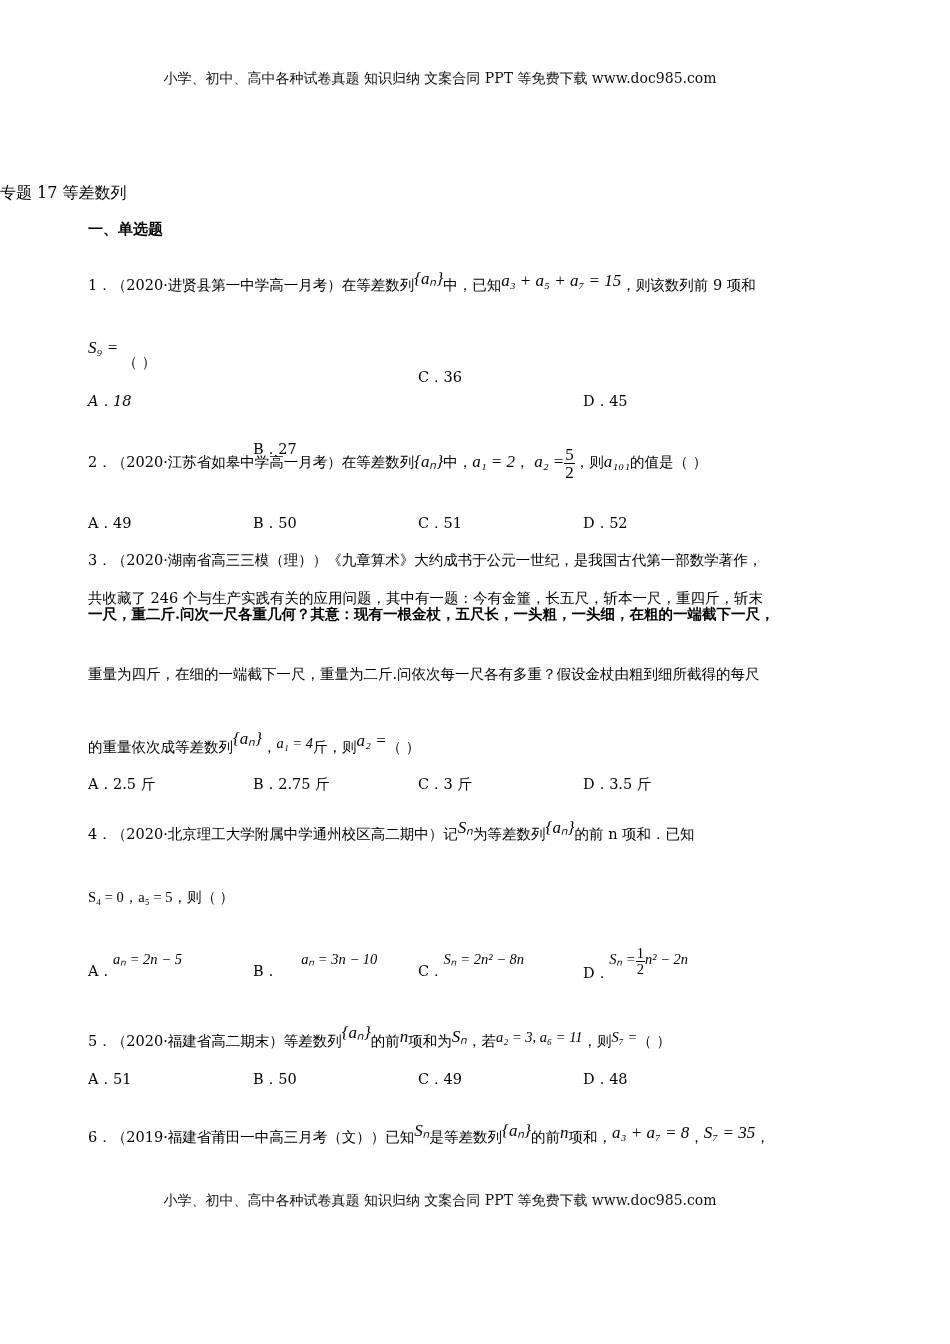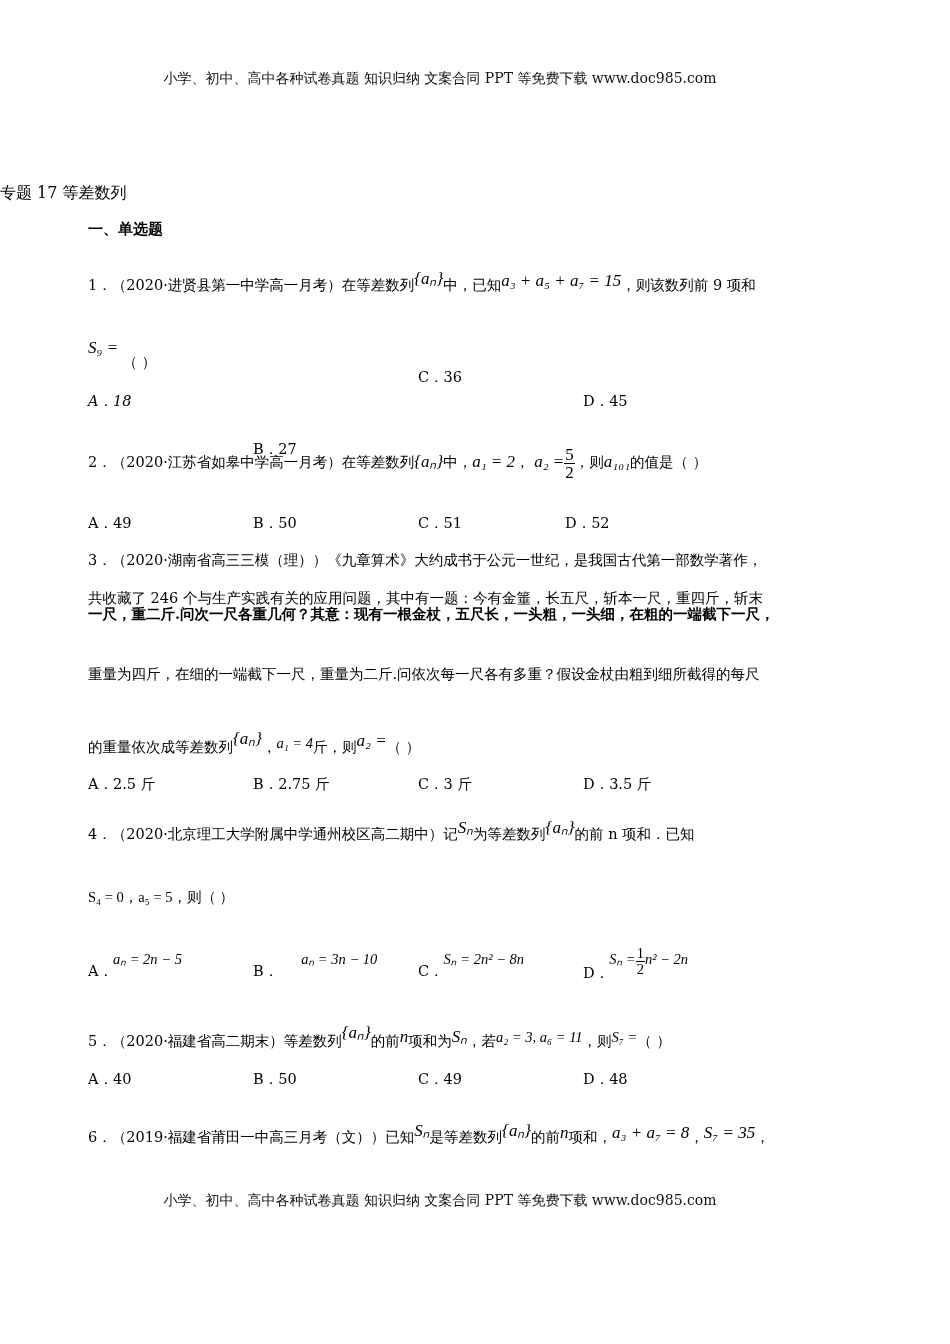--- a/index.html
+++ b/index.html
@@ -45,21 +45,21 @@
 <div class="abs opt" style="top:368px; left:418px;">C．36</div>
 <div class="abs opt" style="top:392px; left:583px;">D．45</div>
 
 <div class="abs line" style="top:446px;">
   <span>2．</span><span>（2020·江苏省如皋中学高一月考）</span><span>在等差数列</span><span class="mathbig">{aₙ}</span><span>中，</span><span class="mathbig">a₁ = 2</span><span>，</span>
   <span class="mathbig"><span>a₂ =</span><span class="frac"><span class="num">5</span><span class="den">2</span></span></span><span>，则</span><span class="mathbig">a₁₀₁</span><span>的值是（    ）</span>
 </div>
 <div class="abs opt" style="top:514px; left:88px;">A．49</div>
 <div class="abs opt" style="top:514px; left:253px;">B．50</div>
 <div class="abs opt" style="top:514px; left:418px;">C．51</div>
-<div class="abs opt" style="top:514px; left:565px;text-align:center;">D．52</div>
+<div class="abs opt" style="top:514px; left:583px;text-align:center;">D．52</div>
 
 <div class="abs line" style="top:551px;">
   <span>3．</span><span>（2020·湖南省高三三模（理））</span><span>《九章算术》大约成书于公元一世纪，是我国古代第一部数学著作，</span>
 </div>
 <div class="abs line" style="top:589px;">共收藏了 246 个与生产实践有关的应用问题，其中有一题：今有金箠，长五尺，斩本一尺，重四斤，斩末</div>
 <div class="abs line" style="top:605px;font-weight:bold;">一尺，重二斤.问次一尺各重几何？其意：现有一根金杖，五尺长，一头粗，一头细，在粗的一端截下一尺，</div>
 <div class="abs line" style="top:665px;">重量为四斤，在细的一端截下一尺，重量为二斤.问依次每一尺各有多重？假设金杖由粗到细所截得的每尺</div>
 <div class="abs line" style="top:726px;">
   <span>的重量依次成等差数列</span><span class="mathbig" style="vertical-align:8px;">{aₙ}</span><span>，</span><span class="math" style="vertical-align:4px;">a₁ = 4</span><span>斤，则</span><span class="mathbig" style="vertical-align:6px;">a₂ =</span><span>（    ）</span>
 </div>
@@ -81,21 +81,21 @@
 <div class="abs opt" style="top:960px; left:418px;">
   <span>C．</span><span class="math" style="position:relative; top:-12px;">Sₙ = 2n² − 8n</span>
 </div>
 <div class="abs opt" style="top:960px; left:583px;">
   <span>D．</span><span class="math" style="position:relative; top:-14px;"><span>Sₙ =</span><span class="frac"><span class="num">1</span><span class="den">2</span></span><span>n² − 2n</span></span>
 </div>
 
 <div class="abs line" style="top:1020px;text-align:center;">
   <span>5．</span><span>（2020·福建省高二期末）</span><span>等差数列</span><span class="mathbig" style="vertical-align:8px;">{aₙ}</span><span>的前</span><span class="mathbig" style="vertical-align:4px;">n</span><span>项和为</span><span class="mathbig" style="vertical-align:4px;">Sₙ</span><span>，若</span><span class="math" style="vertical-align:4px;">a₂ = 3, a₆ = 11</span><span>，则</span><span class="math" style="vertical-align:4px;">S₇ =</span><span>（    ）</span>
 </div>
-<div class="abs opt" style="top:1070px; left:88px;">A．40</div>
+<div class="abs opt" style="top:1070px; left:88px;">A．51</div>
 <div class="abs opt" style="top:1070px; left:253px;">B．50</div>
 <div class="abs opt" style="top:1070px; left:418px;">C．49</div>
 <div class="abs opt" style="top:1070px; left:583px;">D．48</div>
 
 <div class="abs line" style="top:1118px;">
   <span>6．</span><span>（2019·福建省莆田一中高三月考（文））</span><span>已知</span><span class="mathbig" style="vertical-align:6px;">Sₙ</span><span>是等差数列</span><span class="mathbig" style="vertical-align:6px;">{aₙ}</span><span>的前</span><span class="mathbig" style="vertical-align:4px;">n</span><span>项和，</span><span class="mathbig" style="vertical-align:4px;">a₃ + a₇ = 8</span><span>，</span><span class="mathbig" style="vertical-align:4px;">S₇ = 35</span><span>，</span>
 </div>
 
 <div class="abs footer">小学、初中、高中各种试卷真题 知识归纳 文案合同 PPT 等免费下载   www.doc985.com</div>
 

